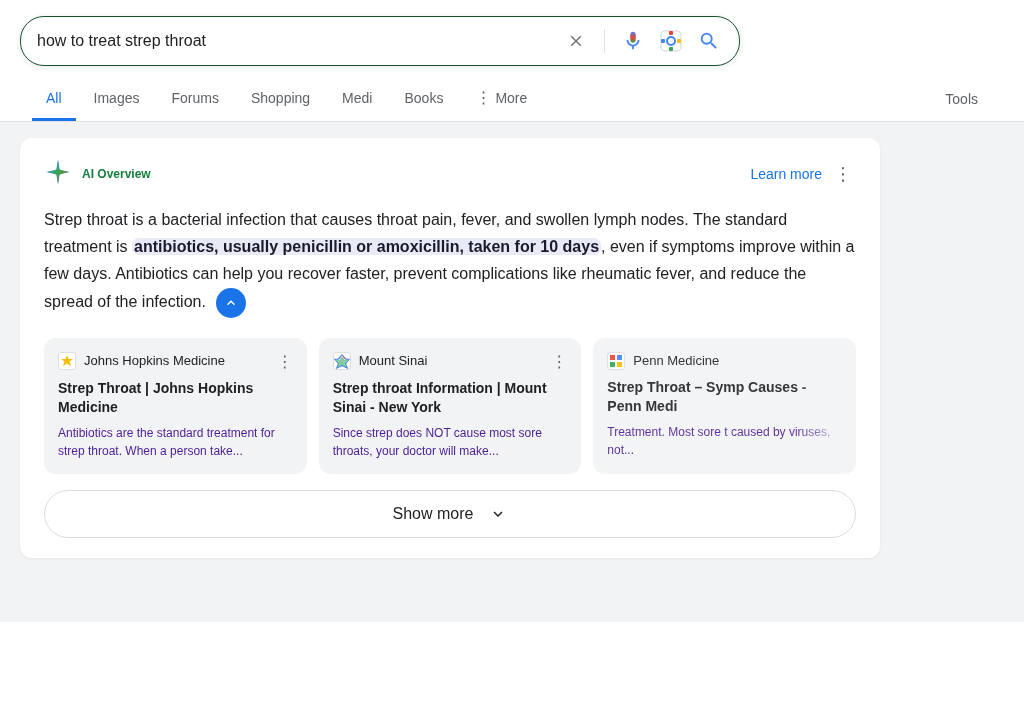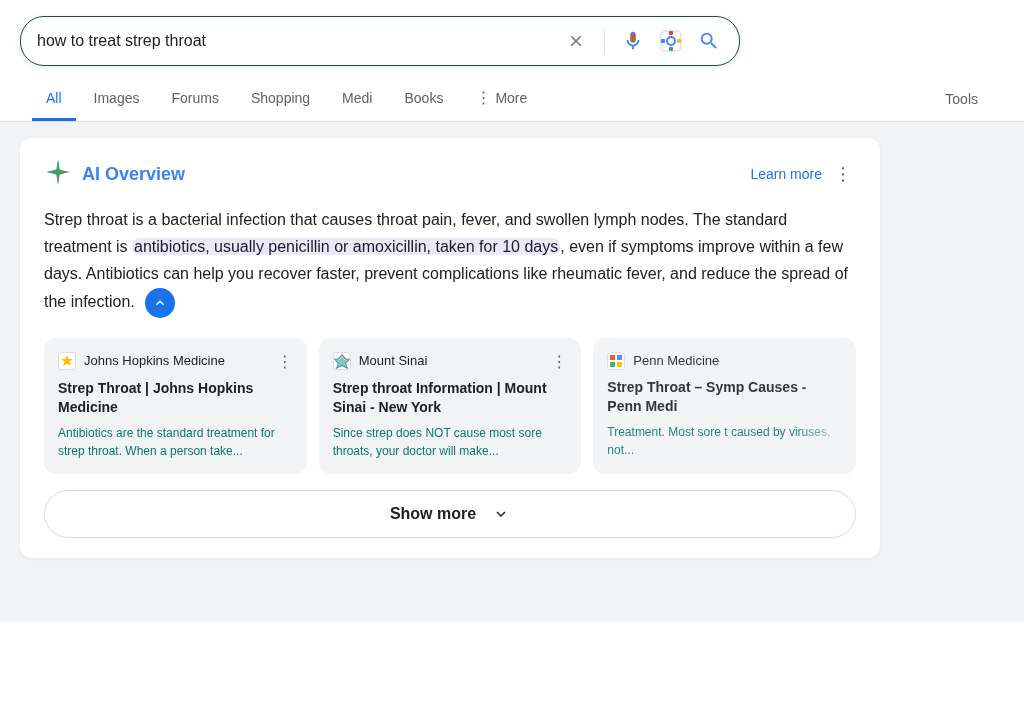--- a/index.html
+++ b/index.html
@@ -113,23 +113,23 @@
     .ai-overview-title-area {
       display: flex;
       align-items: center;
       gap: 10px;
     }
     .ai-sparkle {
       width: 28px;
       height: 28px;
     }
     .ai-overview-title {
-      font-size: 18px;
+      font-size: 12px;
       font-weight: 600;
-      color: #3b82f6;
+      color: #15803d;
     }
     .ai-overview-actions {
       display: flex;
       align-items: center;
       gap: 8px;
     }
     .learn-more-link {
       font-size: 14px;
       color: #1a73e8;
       cursor: pointer;
@@ -147,21 +147,21 @@
       font-size: 16px;
       line-height: 1.7;
       color: #202124;
       margin-bottom: 20px;
     }
     .ai-text .highlight {
       font-weight: 700;
       color: #1a1a2e;
     }
     .ai-text .underline-highlight {
-      font-weight: 400;
+      font-weight: 700;
       color: #1a1a2e;
       background-color: #e8eaf6;
       border-radius: 7px;
       padding: 0 2px;
     }
     .collapse-btn {
       display: inline-flex;
       align-items: center;
       justify-content: center;
       width: 30px;
@@ -229,39 +229,39 @@
     }
     .source-title {
       font-size: 14px;
       font-weight: 600;
       color: #202124;
       margin-bottom: 6px;
       line-height: 1.4;
     }
     .source-snippet {
       font-size: 12px;
-      color: #0f766e;
+      color: #4c1d95;
       line-height: 1.5;
       overflow: hidden;
       display: -webkit-box;
       -webkit-line-clamp: 2;
       -webkit-box-orient: vertical;
     }
 
     
     .show-more-btn {
       display: flex;
       align-items: center;
       justify-content: center;
       width: 100%;
       padding: 14px;
       border: 1.5px solid #dadce0;
       border-radius: 24px;
       font-size: 16px;
-      font-weight: 700;
+      font-weight: 400;
       color: #202124;
       cursor: pointer;
       background: #fff;
       gap: 16px;
       max-width: 860px;
       margin-top: 12px;
     }
 
     
     .jh-favicon {

